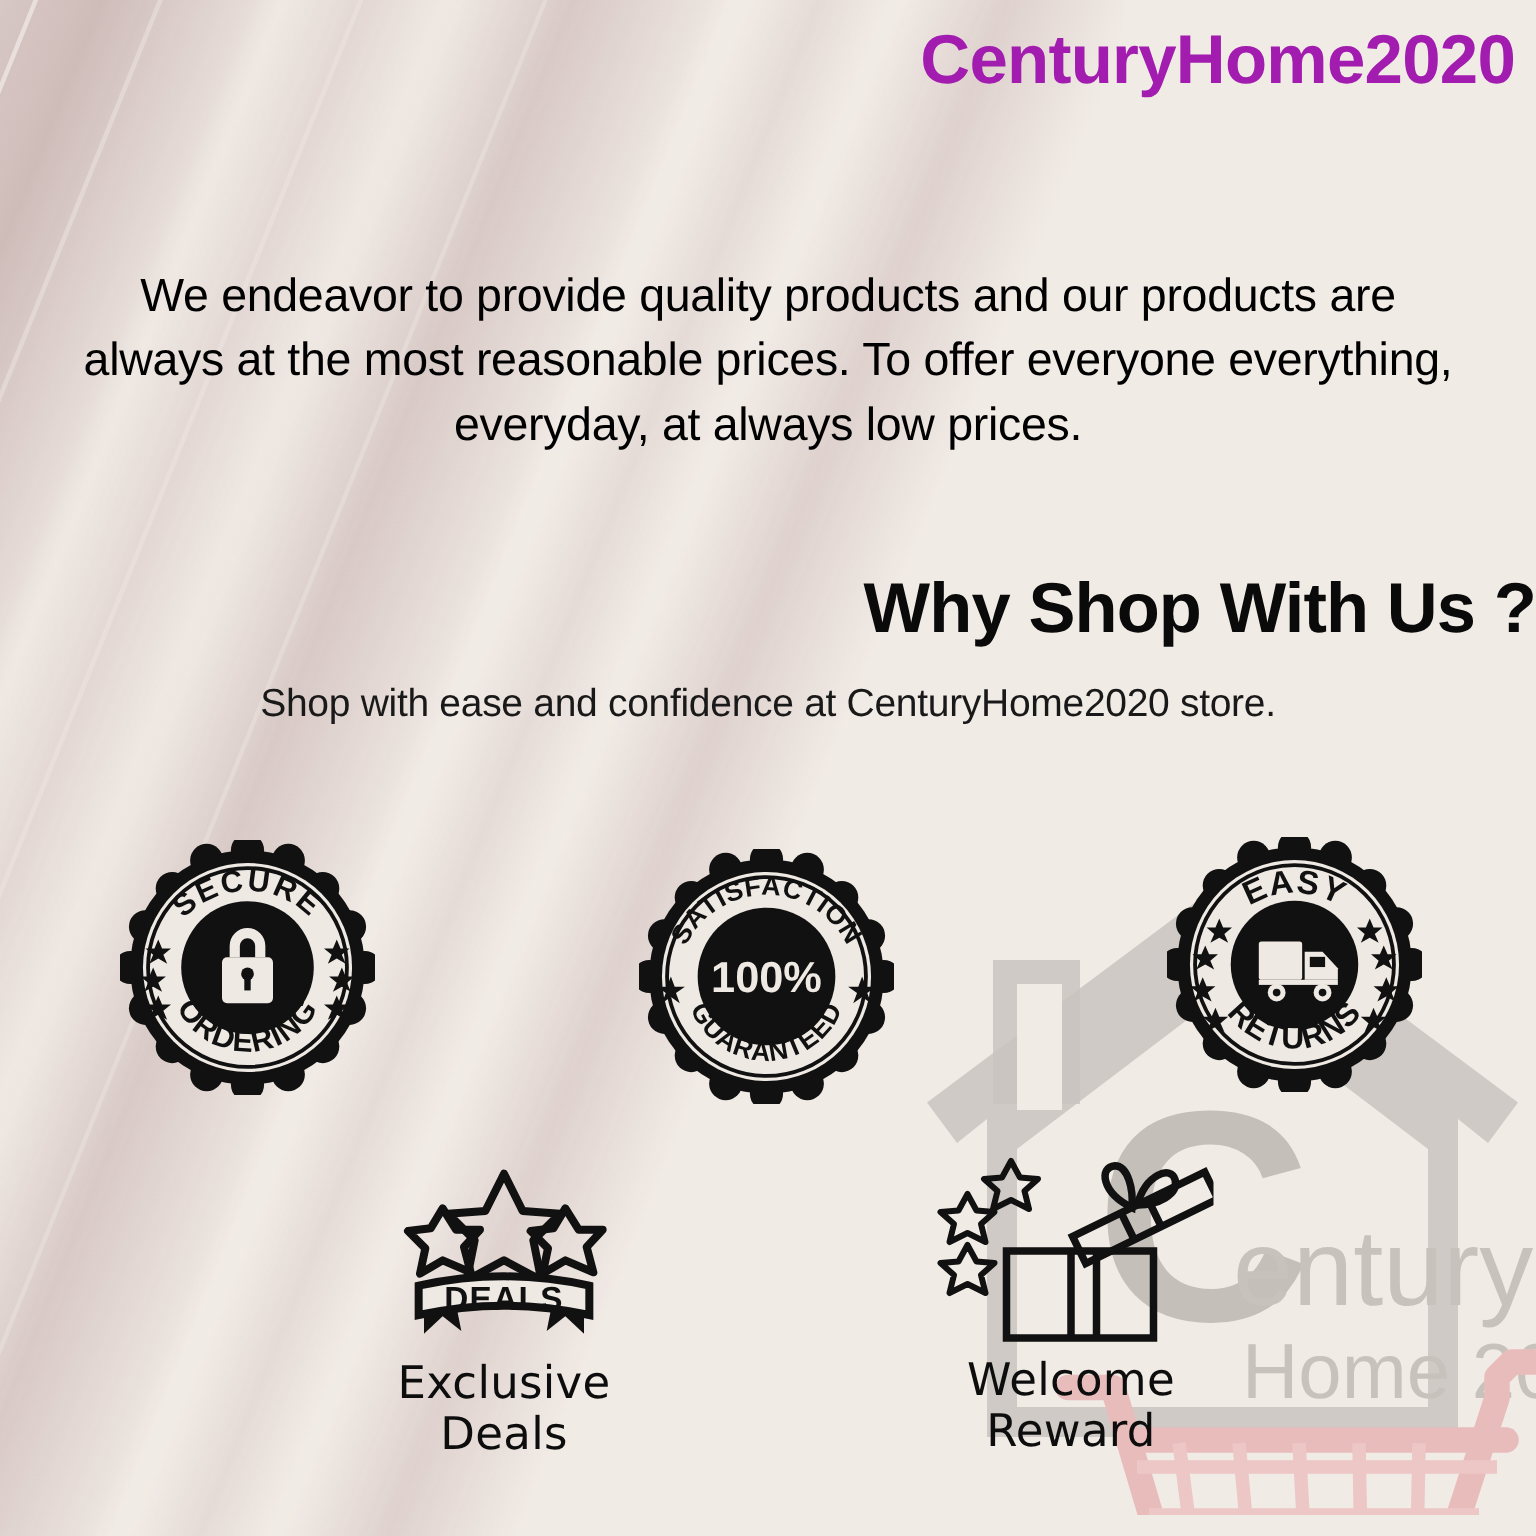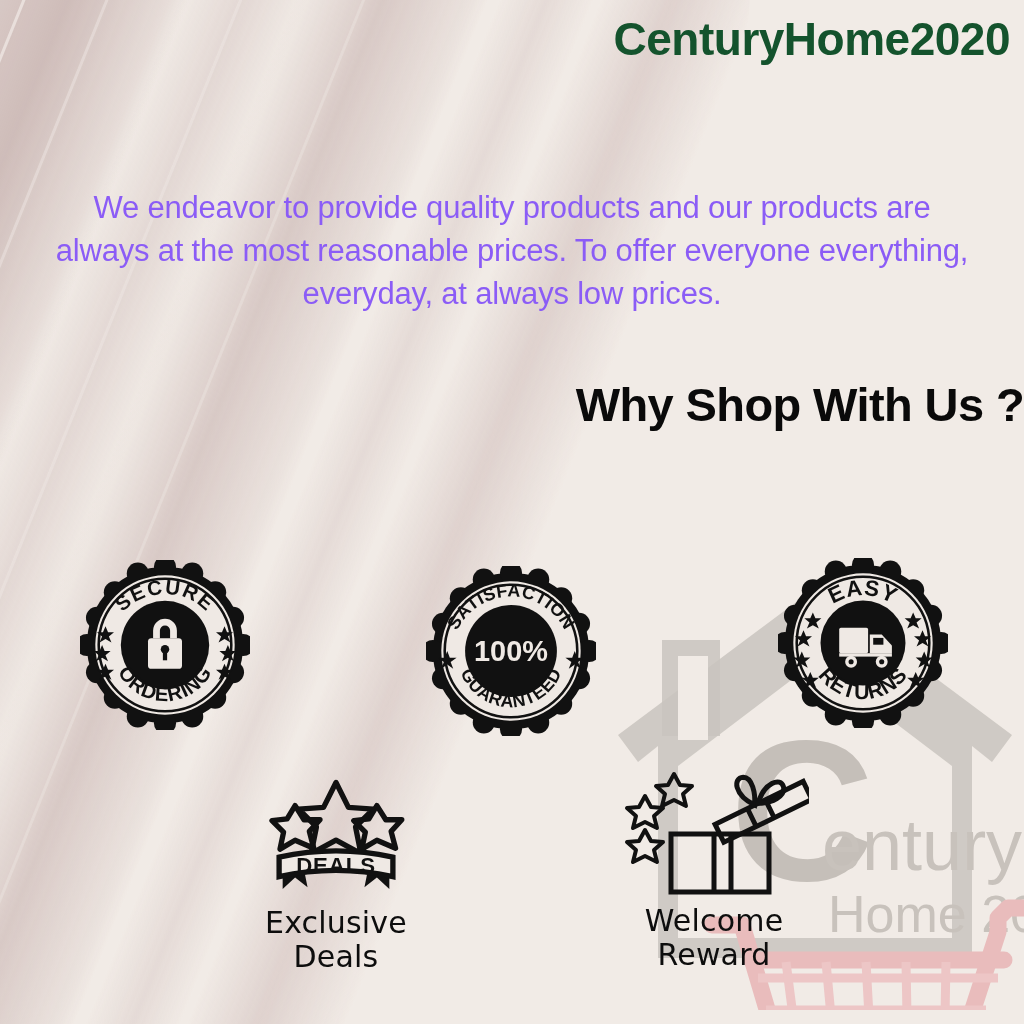--- a/index.html
+++ b/index.html
@@ -20,37 +20,37 @@
   .b3{left:408px;width:180px;background:linear-gradient(90deg,rgba(205,186,183,0),rgba(205,186,183,.72) 45%,rgba(205,186,183,.2) 90%,rgba(205,186,183,0));}
   .b4{left:596px;width:90px;background:linear-gradient(90deg,rgba(216,201,198,0),rgba(216,201,198,.5) 50%,rgba(216,201,198,0));}
   .b5{left:690px;width:150px;background:linear-gradient(90deg,rgba(210,192,189,0),rgba(210,192,189,.62) 45%,rgba(210,192,189,0));}
   .b6{left:-60px;width:120px;background:linear-gradient(90deg,rgba(212,195,192,0),rgba(212,195,192,.5) 50%,rgba(212,195,192,0));}
   .streak{position:absolute;top:0;height:100%;width:3px;background:rgba(249,245,242,.55);}
 
   
   .brand{
     position:absolute;right:14px;top:12px;
     font-size:46px;font-weight:700;letter-spacing:-.5px;
-    color:#14532d;white-space:nowrap;
+    color:#a21caf;white-space:nowrap;
   }
 
   
   .about-wrap{position:absolute;left:68px;top:56px;}
   .about{
     font-size:82px;font-weight:700;color:#080808;letter-spacing:-1px;
     line-height:.95;transform:scaleX(.93);transform-origin:left top;
     font-family:"Liberation Sans","DejaVu Sans",sans-serif;
   }
   .about-rule{width:442px;height:11px;background:#080808;margin-top:6px;}
 
   
   .intro{
     position:absolute;left:50px;top:176px;width:924px;
-    text-align:center;color:#8b5cf6;
-    font-size:31px;line-height:1.38;letter-spacing:-.2px;margin-top:11px;
+    text-align:center;color:#000000;
+    font-size:31px;line-height:1.38;letter-spacing:-.2px;
   }
 
   
   .why{
     position:absolute;left:0;right:0;top:377px;text-align:right;
     font-size:47px;font-weight:700;color:#0a0a0a;letter-spacing:-.6px;
   }
   .why-sub{
     position:absolute;left:0;right:0;top:453px;text-align:center;
     font-size:26px;color:#191919;letter-spacing:-.2px;
@@ -123,20 +123,21 @@
       </g>
     </svg>
   </div>
 
   <div class="brand">CenturyHome2020</div>
 
 
   <div class="intro">We endeavor to provide quality products and our products are always at the most reasonable prices. To offer everyone everything, everyday, at always low prices.</div>
 
   <div class="why">Why Shop With Us ?</div>
+  <div class="why-sub">Shop with ease and confidence at CenturyHome2020 store.</div>
 
   <div class="badge badge-secure">
     <svg viewBox="0 0 200 200" width="170" height="170">
       <defs>
         <path id="arcTop1" d="M 32 108 A 68 68 0 0 1 168 108" fill="none"></path>
         <path id="arcBot1" d="M 38 104 A 62 62 0 0 0 162 104" fill="none"></path>
       </defs>
 
       <g fill="#111">
         <circle cx="100" cy="100" r="92"></circle>

